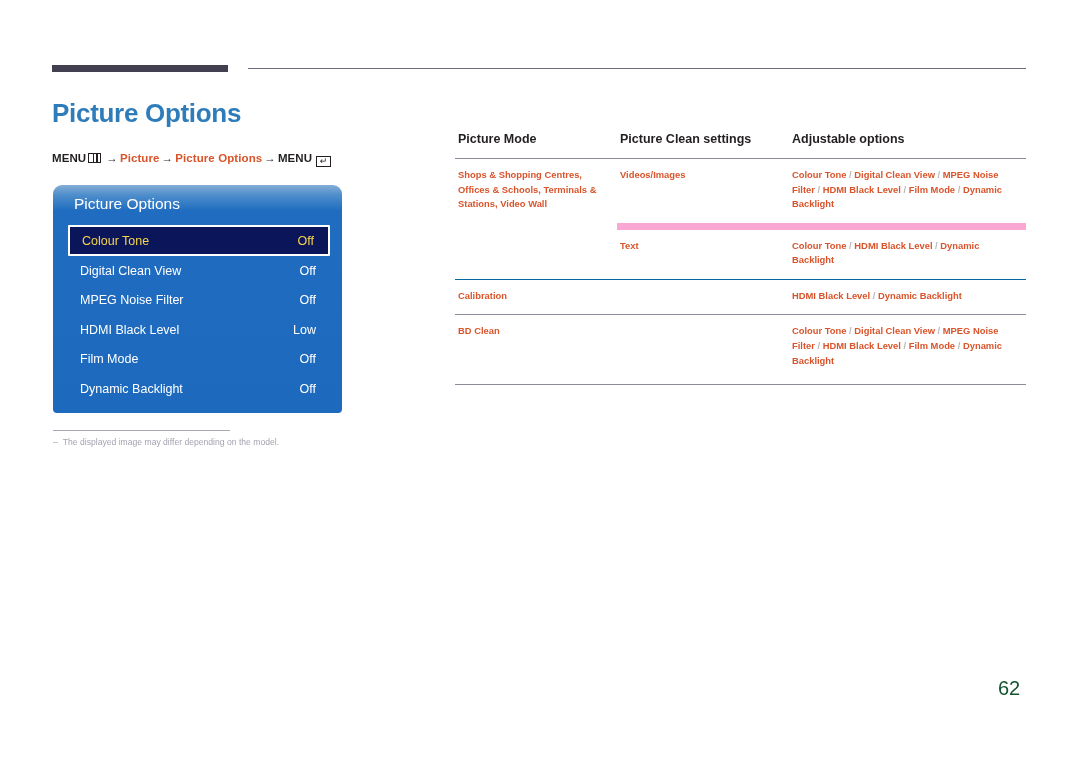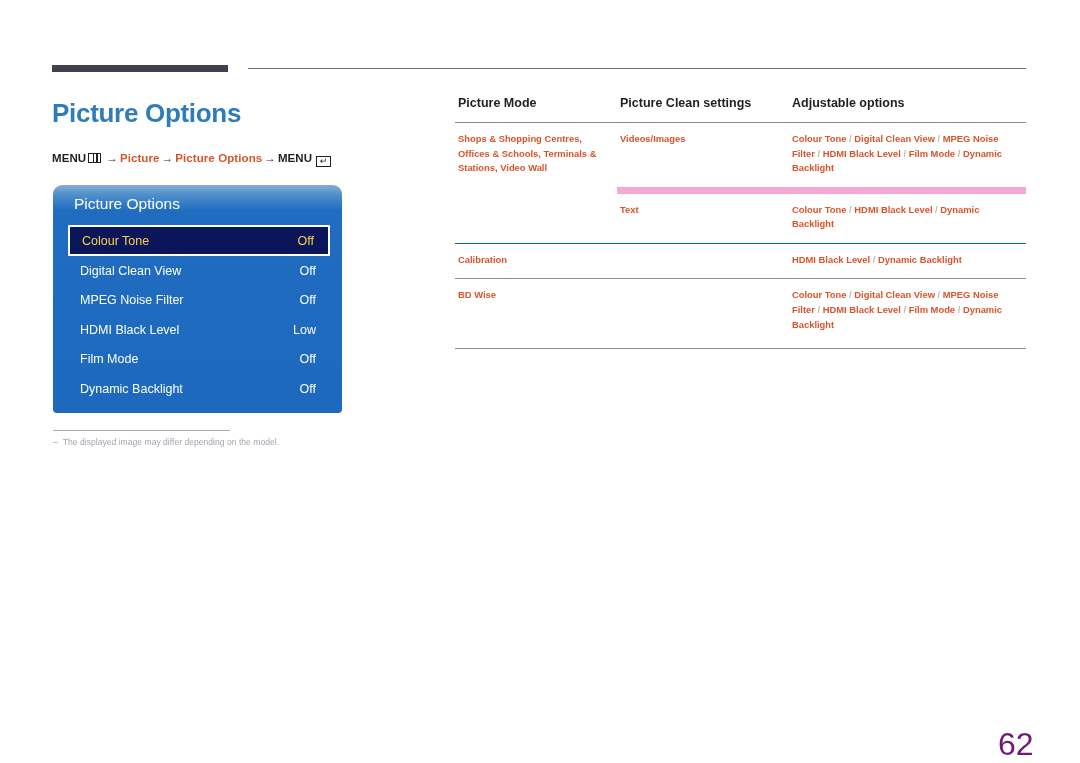--- a/index.html
+++ b/index.html
@@ -175,20 +175,21 @@
   .tbl {
     position: absolute;
     left: 455px;
     top: 96px;
     width: 571px;
   }
   .tbl table {
     border-collapse: collapse;
     width: 100%;
     table-layout: fixed;
+    margin-top: 36px;
   }
   .tbl col.c1 { width: 162px; }
   .tbl col.c2 { width: 172px; }
   .tbl col.c3 { width: 237px; }
 
   .tbl th {
     text-align: left;
     font-size: 12.5px;
     font-weight: bold;
     color: #231f20;
@@ -214,23 +215,23 @@
   .tbl tr.r-bd td  { border-top: 1px solid #8d8a99; }
   .tbl tr.r-bd td  { border-bottom: 1px solid #8d8a99; }
   .tbl tr.r-bd td.c-mode,
   .tbl tr.r-bd td.c-set,
   .tbl tr.r-bd td.c-opt { padding-bottom: 16px; }
 
   
   .page-num {
     position: absolute;
     left: 998px;
-    top: 726px;
-    font-size: 32px;
-    color: #701a75;
+    top: 677px;
+    font-size: 20px;
+    color: #14532d;
   }
 </style>
 </head>
 <body>
 
 <div class="rule-thick"></div>
 <div class="rule-thin"></div>
 
 <div class="page-title">Picture Options</div>
 
@@ -299,21 +300,21 @@
       <tr class="r-text">
         <td class="c-set">Text</td>
         <td class="c-opt">Colour Tone<span class="sep"> / </span>HDMI Black Level<span class="sep"> / </span>Dynamic Backlight</td>
       </tr>
       <tr class="r-cal">
         <td class="c-mode">Calibration</td>
         <td class="c-set"></td>
         <td class="c-opt">HDMI Black Level<span class="sep"> / </span>Dynamic Backlight</td>
       </tr>
       <tr class="r-bd">
-        <td class="c-mode">BD Wise</td>
+        <td class="c-mode">BD Clean</td>
         <td class="c-set"></td>
         <td class="c-opt">Colour Tone<span class="sep"> / </span>Digital Clean View<span class="sep"> / </span>MPEG Noise Filter<span class="sep"> / </span>HDMI Black Level<span class="sep"> / </span>Film Mode<span class="sep"> / </span>Dynamic Backlight</td>
       </tr>
     </tbody>
   </table>
 </div>
 
 <div class="page-num">62</div>
 
 </body></html>

